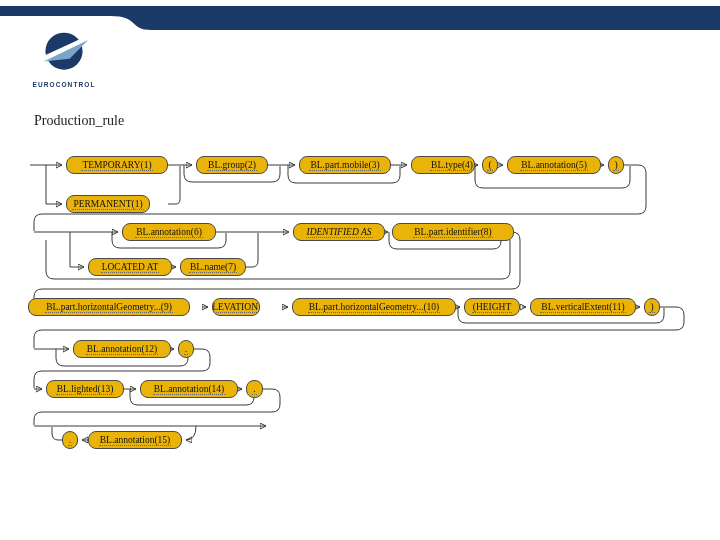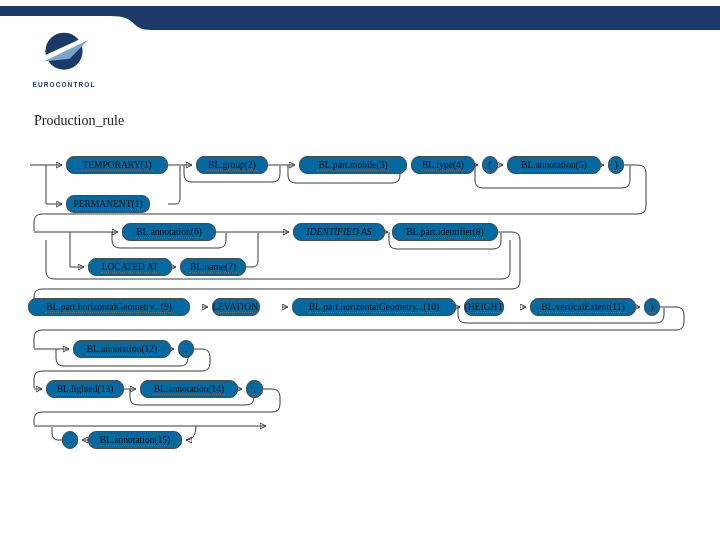--- a/index.html
+++ b/index.html
@@ -26,21 +26,21 @@
     font-size:25px;color:var(--navy);font-weight:400;letter-spacing:0.2px;
   }
   
   .rule-label{
     position:absolute;left:34px;top:113px;
     font-family:"Liberation Serif",serif;font-size:14px;color:#1c1c1c;
   }
   .connector-svg{position:absolute;left:0;top:0;width:720px;height:540px;}
   .connector-svg path{stroke:var(--line);stroke-width:1;fill:none;}
   .node{
-    position:absolute;height:18px;background:#0369a1;
+    position:absolute;height:18px;background:#eab308;
     border:1px solid #4a4a4a;border-radius:8px;
     display:flex;align-items:center;justify-content:center;
     font-family:"Liberation Serif",serif;font-size:9.5px;color:#111;
     white-space:nowrap;overflow:hidden;
   }
   .node-label{
     border-bottom:1px dotted #6a6a6a;line-height:10px;padding:0 1px;
   }
 </style>
 </head>
@@ -126,60 +126,60 @@
   <div>
       <div class="node" style="left: 66px; top: 156px; width: 102px;">
         <span class="node-label">TEMPORARY(1)</span>
       </div>
       <div class="node" style="left: 66px; top: 195px; width: 84px;">
         <span class="node-label">PERMANENT(1)</span>
       </div>
       <div class="node" style="left: 196px; top: 156px; width: 72px;">
         <span class="node-label">BL.group(2)</span>
       </div>
-      <div class="node" style="left: 299px; top: 156px; width: 108px;">
+      <div class="node" style="left: 299px; top: 156px; width: 92px;">
         <span class="node-label">BL.part.mobile(3)</span>
       </div>
-      <div class="node" style="left: 411px; top: 156px; width: 64px;">
+      <div class="node" style="left: 411px; top: 156px; width: 64px; justify-content: flex-end;">
         <span class="node-label">BL.type(4)</span>
       </div>
       <div class="node" style="left: 482px; top: 156px; width: 16px;">
         <span class="node-label">(</span>
       </div>
       <div class="node" style="left: 507px; top: 156px; width: 94px;">
         <span class="node-label">BL.annotation(5)</span>
       </div>
       <div class="node" style="left: 608px; top: 156px; width: 16px;">
         <span class="node-label">)</span>
       </div>
       <div class="node" style="left: 122px; top: 223px; width: 94px;">
         <span class="node-label">BL.annotation(6)</span>
       </div>
       <div class="node" style="left: 293px; top: 223px; width: 92px; font-style: italic;">
         <span class="node-label">IDENTIFIED AS</span>
       </div>
-      <div class="node" style="left: 392px; top: 223px; width: 106px;">
+      <div class="node" style="left: 392px; top: 223px; width: 122px;">
         <span class="node-label">BL.part.identifier(8)</span>
       </div>
       <div class="node" style="left: 88px; top: 258px; width: 84px;">
         <span class="node-label">LOCATED AT</span>
       </div>
       <div class="node" style="left: 180px; top: 258px; width: 66px;">
         <span class="node-label">BL.name(7)</span>
       </div>
       <div class="node" style="left: 28px; top: 298px; width: 162px;">
         <span class="node-label">BL.part.horizontalGeometry...(9)</span>
       </div>
       <div class="node" style="left: 212px; top: 298px; width: 48px; justify-content: flex-end;">
         <span class="node-label">ELEVATION</span>
       </div>
       <div class="node" style="left: 292px; top: 298px; width: 164px;">
         <span class="node-label">BL.part.horizontalGeometry...(10)</span>
       </div>
-      <div class="node" style="left: 464px; top: 298px; width: 40px; text-align: center;">
+      <div class="node" style="left: 464px; top: 298px; width: 56px; text-align: center;">
         <span class="node-label">(HEIGHT</span>
       </div>
       <div class="node" style="left: 530px; top: 298px; width: 106px;">
         <span class="node-label">BL.verticalExtent(11)</span>
       </div>
       <div class="node" style="left: 644px; top: 298px; width: 16px;">
         <span class="node-label">)</span>
       </div>
       <div class="node" style="left: 73px; top: 340px; width: 98px;">
         <span class="node-label">BL.annotation(12)</span>

